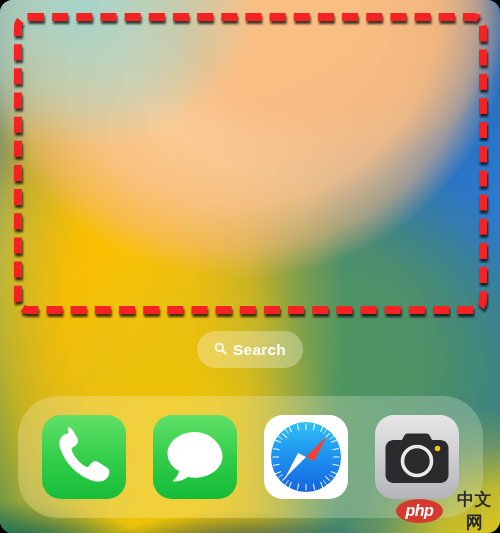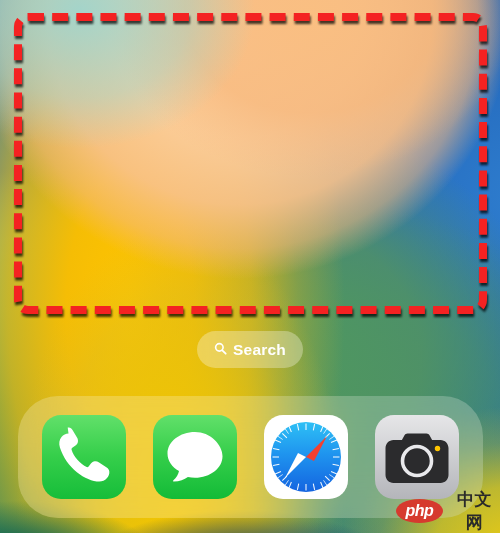--- a/index.html
+++ b/index.html
@@ -9,20 +9,21 @@
   }
   body {
     font-family: "Liberation Sans", sans-serif;
   }
   #screen {
     position: relative;
     width: 500px;
     height: 533px;
     overflow: hidden;
     background: #1f6fb8;
+    border-radius: 13px;
   }
 
   
   .wp {
     position: absolute;
     inset: 0;
     pointer-events: none;
   }
   
   .wp-base {

